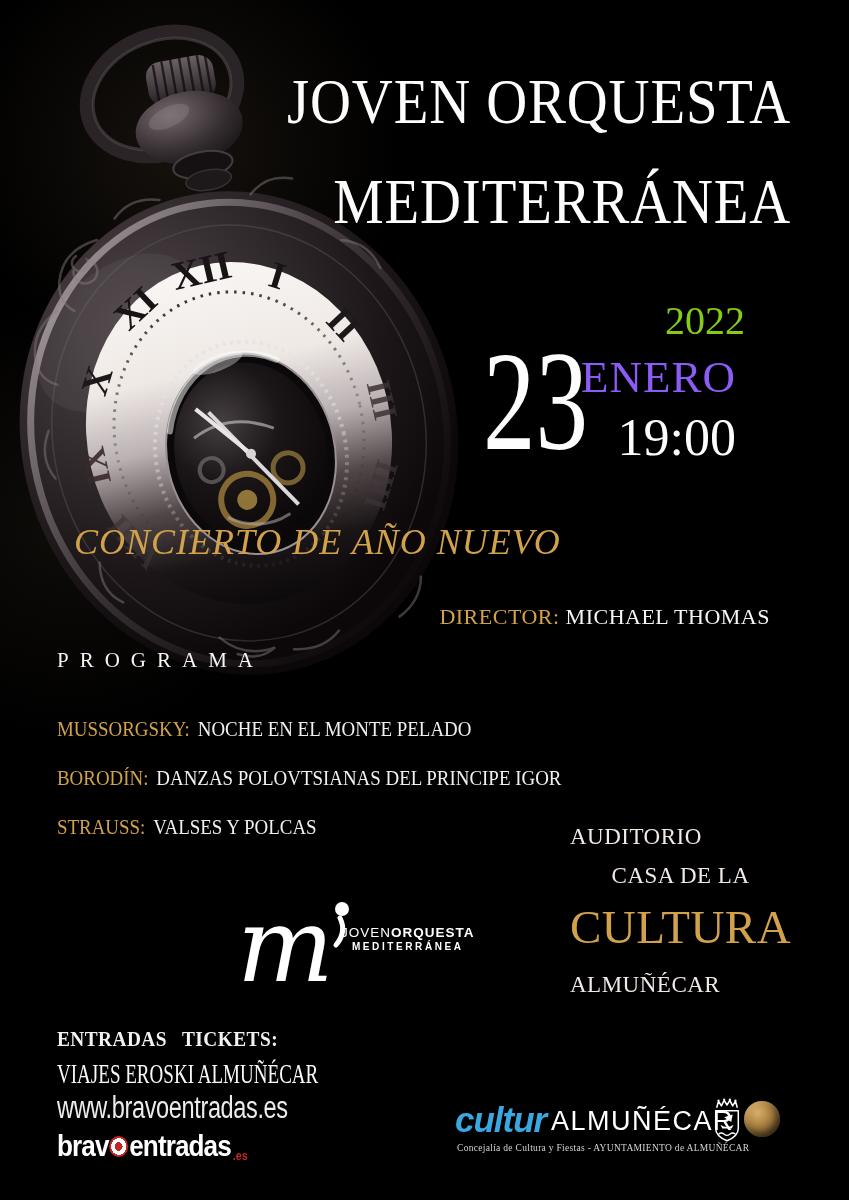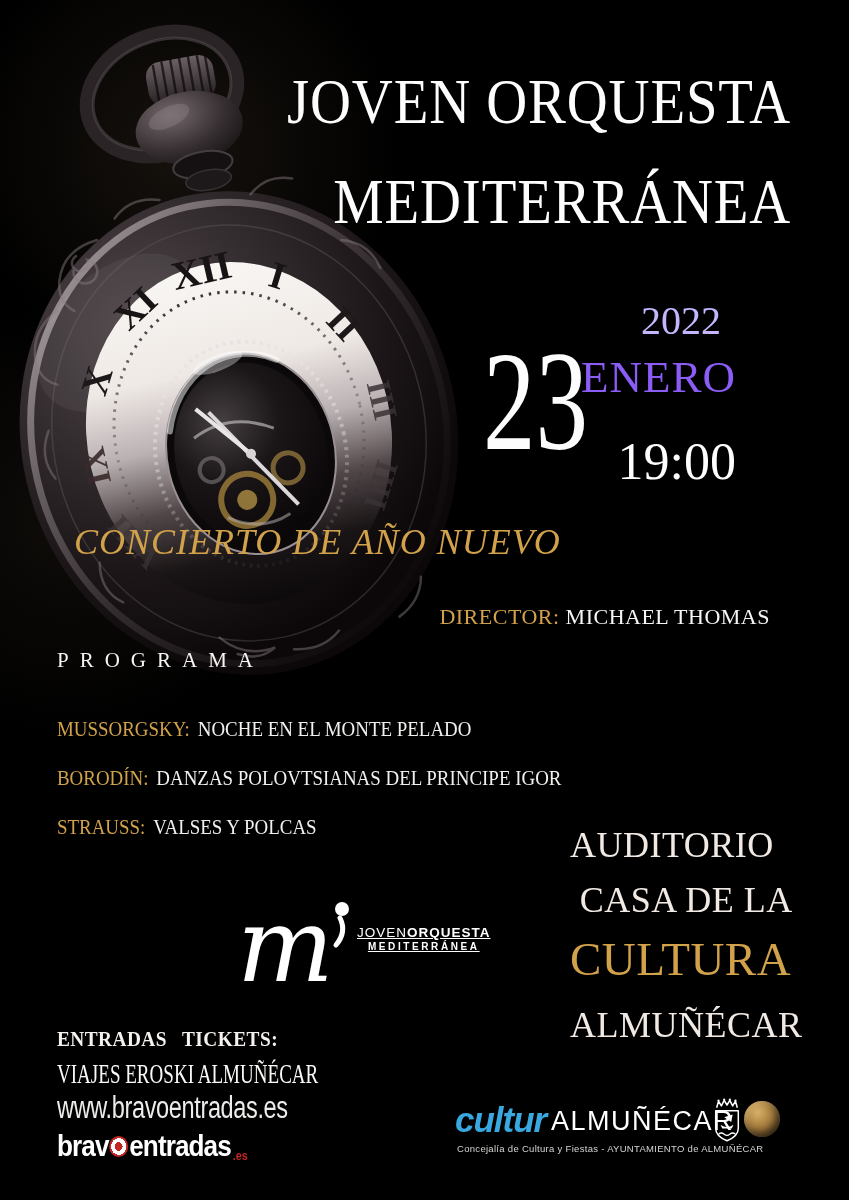--- a/index.html
+++ b/index.html
@@ -8,48 +8,48 @@
   .abs{position:absolute;}
   .glow{position:absolute;border-radius:50%;pointer-events:none;}
   .glow-a{left:-60px;top:-70px;width:480px;height:440px;
           background:radial-gradient(circle,rgba(112,90,68,.20) 0%,rgba(0,0,0,0) 68%);}
   .glow-b{left:-140px;top:260px;width:420px;height:520px;
           background:radial-gradient(circle,rgba(96,78,60,.16) 0%,rgba(0,0,0,0) 66%);}
   .watch{position:absolute;left:-6px;top:8px;}
 
   .title{right:58px;top:52px;text-align:right;font-size:63px;line-height:100px;
          letter-spacing:1px;color:#fdfdfd;transform:scaleX(.9);transform-origin:right top;}
-  .year{right:128px;top:297px;font-size:40px;color:#c4b5fd;text-align:right;}
+  .year{right:104px;top:297px;font-size:40px;color:#84cc16;text-align:right;}
   .day{left:483px;top:330px;font-size:142px;line-height:1;color:#fdfdfd;
        transform:scaleX(.74);transform-origin:left top;}
   .month{right:113px;top:351px;font-size:45px;letter-spacing:1px;color:#8b5cf6;}
-  .time{right:113px;top:408px;font-size:52px;color:#fdfdfd;margin-top:24px;}
+  .time{right:113px;top:408px;font-size:52px;color:#fdfdfd;}
 
   .event-title{left:74px;top:521px;font-size:36px;letter-spacing:1px;color:var(--gold);
                white-space:nowrap;font-style:italic;}
   .director{right:79px;top:604px;font-size:22px;letter-spacing:.5px;white-space:nowrap;}
   .director .lbl{color:var(--gold);}
   .director .nm{color:#f6f5f3;}
 
   .prog-head{left:57px;top:648px;font-size:21px;letter-spacing:11px;color:#f5f4f2;}
   .program{left:57px;top:705px;font-size:21.5px;line-height:49px;white-space:nowrap;
            transform:scaleX(.88);transform-origin:left top;}
   .program .comp{color:var(--gold);margin-right:9px;}
   .program .piece{color:#f2f0ee;}
 
   .logo{left:243px;top:891px;width:240px;height:105px;}
-  .logo-text{position:absolute;left:114px;top:34px;font-family:"Liberation Sans",sans-serif;
-             color:#fff;white-space:nowrap;text-decoration:underline;}
+  .logo-text{position:absolute;left:98px;top:34px;font-family:"Liberation Sans",sans-serif;
+             color:#fff;white-space:nowrap;}
   .logo-l1{font-size:13.5px;letter-spacing:1px;}
   .logo-l1 .b{font-weight:bold;}
   .logo-l2{font-size:10px;font-weight:bold;letter-spacing:2.6px;text-align:center;margin-top:1px;}
 
   .venue{left:570px;top:824px;color:var(--warm_white);letter-spacing:.5px;}
   .venue div{white-space:nowrap;}
-  .venue .v1,.venue .v2,.venue .v4{font-size:36px;}
+  .venue .v1,.venue .v2,.venue .v4{font-size:23px;}
   .venue .v1{margin-bottom:13px;}
   .venue .v2{margin-bottom:11px;text-align:center;}
   .venue .v3{font-size:47px;color:var(--gold);margin-bottom:18px;}
 
   .tk-head{left:57px;top:1027px;font-size:21px;font-weight:bold;letter-spacing:.5px;
            word-spacing:11px;color:#f4f1ee;transform:scaleX(.92);transform-origin:left top;}
   .tk-outlet{left:57px;top:1058px;font-size:28px;color:#fbfaf8;white-space:nowrap;
              transform:scaleX(.68);transform-origin:left top;}
   .tk-web{left:57px;top:1090px;font-family:"Liberation Sans",sans-serif;font-size:31px;
           letter-spacing:-.5px;color:#ececea;transform:scaleX(.76);transform-origin:left top;}
@@ -57,21 +57,21 @@
             font-size:29px;letter-spacing:-1px;color:#fff;display:flex;align-items:center;
             transform:scaleX(.9);transform-origin:left top;}
   .bravo-o{display:inline-block;width:21px;height:21px;border-radius:50%;margin:0 1px;
            background:radial-gradient(circle,var(--red) 0 29%,#fff 29% 56%,var(--red) 56% 100%);}
   .tk-tld{font-size:12px;color:var(--red);align-self:flex-end;margin-left:2px;letter-spacing:0;}
 
   .cultur{left:455px;top:1100px;font-family:"Liberation Sans",sans-serif;font-style:italic;
           font-weight:bold;font-size:35px;color:var(--blue);letter-spacing:-1px;text-align:right;}
   .alm{left:551px;top:1106px;font-family:"Liberation Sans",sans-serif;font-size:27px;
        letter-spacing:1.5px;color:#fff;}
-  .tagline{left:457px;top:1143px;font-family:Liberation Sans, sans-serif;font-size:9.5px;
+  .tagline{left:457px;top:1143px;font-family:Liberation Serif, serif;font-size:9.5px;
            letter-spacing:.3px;color:#d6d5d3;white-space:nowrap;}
   .shield{left:711px;top:1098px;}
   .coin{left:744px;top:1101px;width:36px;height:36px;border-radius:50%;
         background:radial-gradient(circle at 38% 32%,#d8b16b 0%,#b08645 35%,#7c5c2e 70%,#4e3818 100%);
         box-shadow:inset -3px -4px 7px rgba(0,0,0,.55), inset 2px 2px 5px rgba(255,230,170,.35);}
 </style>
 </head>
 <body>
 
 <div class="poster">

